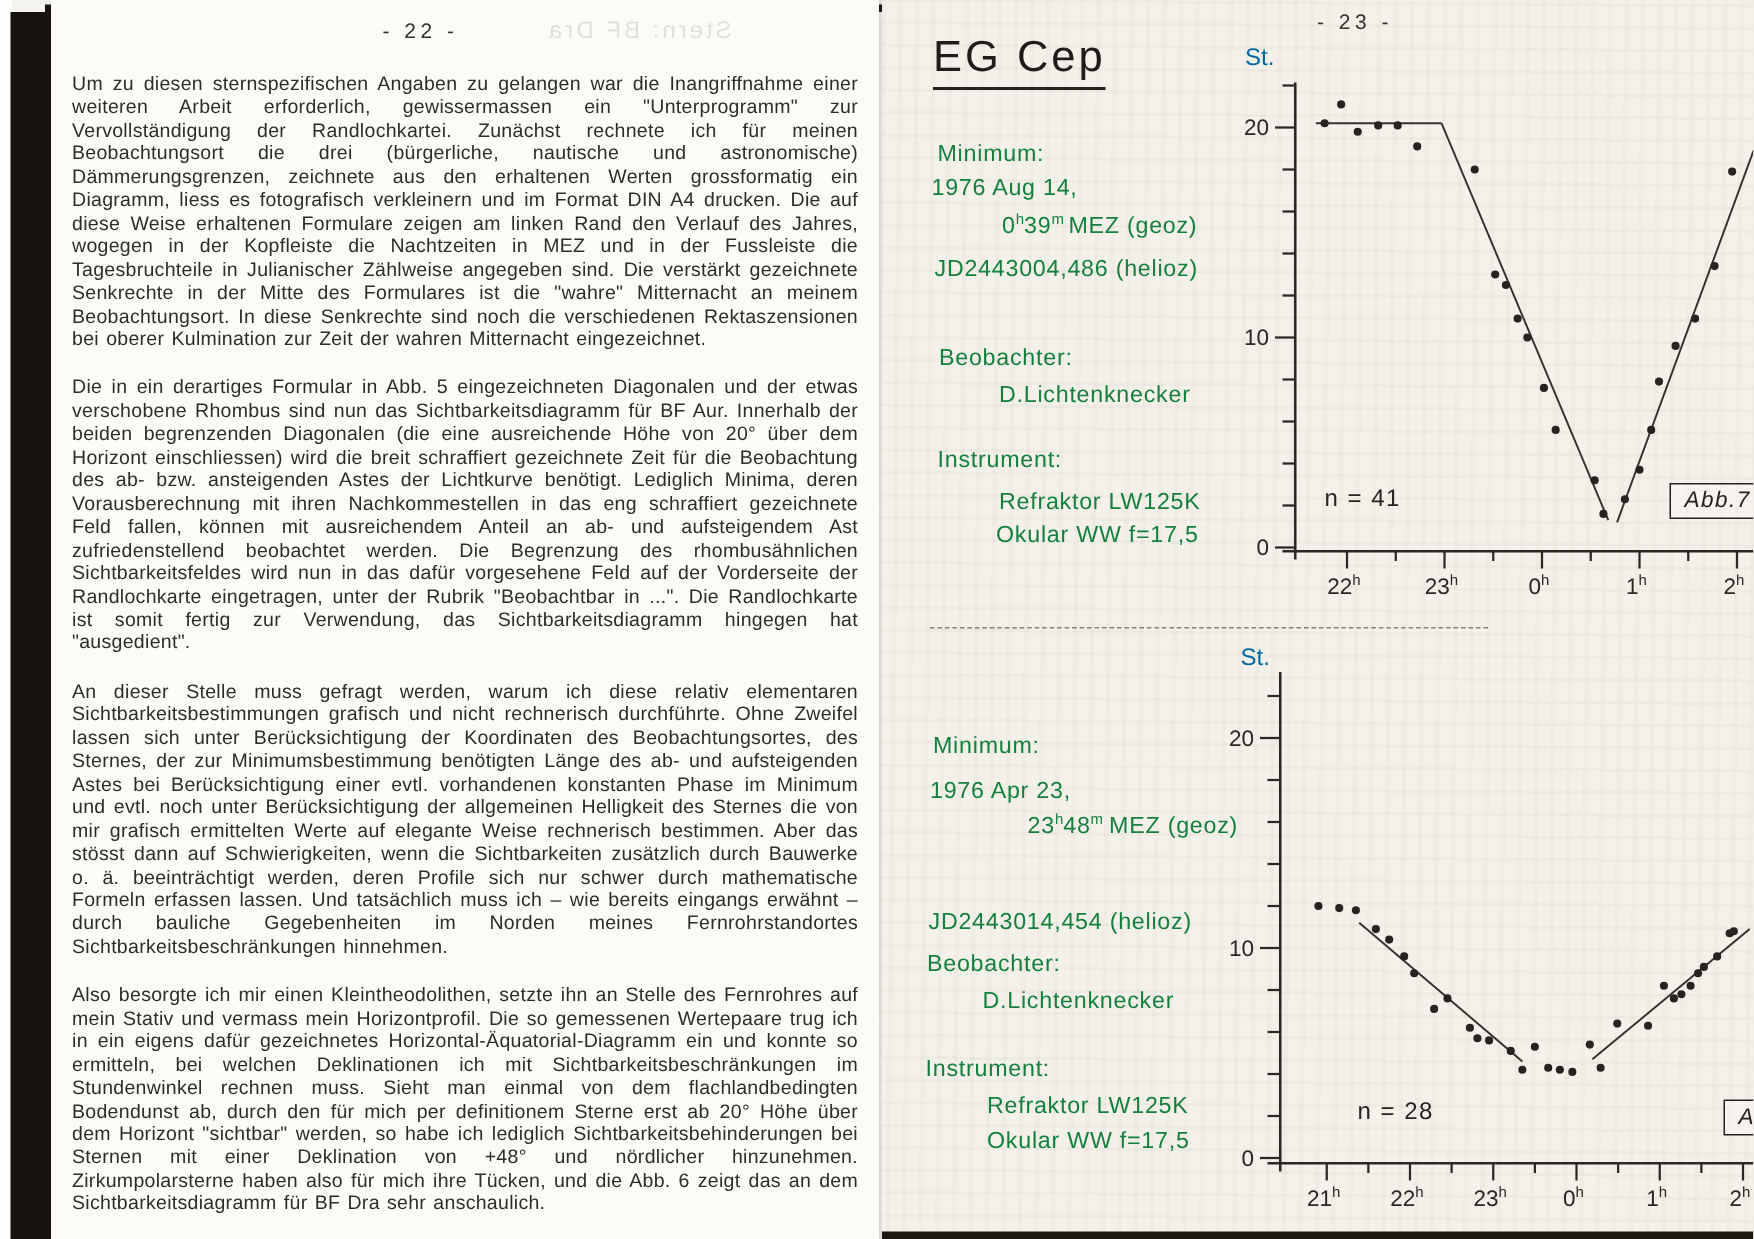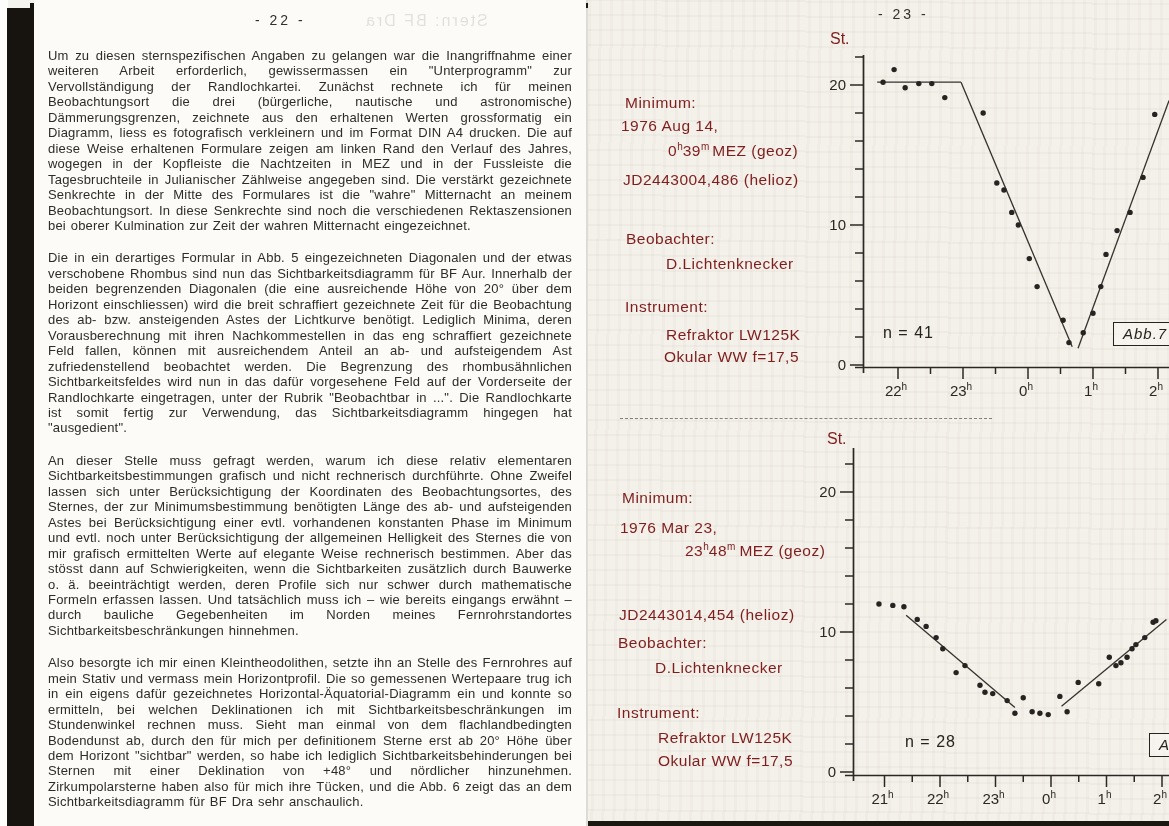--- a/index.html
+++ b/index.html
@@ -25,23 +25,23 @@
   .pageno-right{left:290px;top:6px;z-index:3;}
   
   .body{position:absolute;left:14px;top:48px;width:524px;text-align:justify;
         font-size:13px;line-height:15.45px;letter-spacing:.2px;word-spacing:1px;}
   .body p{margin:0 0 17px 0;}
   .bleed{position:absolute;left:330px;top:12px;transform:scaleX(-1);opacity:.14;
          font-size:16px;letter-spacing:2px;color:#4a463f;white-space:nowrap;}
   
   .star-title{position:absolute;font-size:29px;letter-spacing:2px;color:#201d19;
               padding-bottom:3px;border-bottom:2.5px solid #26231e;z-index:2;}
-  .info{position:absolute;font-size:15.5px;letter-spacing:.5px;color:#7f1d1d;z-index:2;white-space:nowrap;}
+  .info{position:absolute;font-size:15.5px;letter-spacing:.5px;color:#15803d;z-index:2;white-space:nowrap;}
   .info sup{font-size:10px;vertical-align:6px;letter-spacing:0;}
-  .st-label{position:absolute;font-size:16px;color:#7f1d1d;z-index:2;}
+  .st-label{position:absolute;font-size:16px;color:#0369a1;z-index:2;}
   .n-label{position:absolute;font-size:16px;letter-spacing:1px;color:#26231e;z-index:2;}
   .abb-box{position:absolute;border:1.6px solid #26231e;padding:2px 9px 3px 9px;
            font-size:15px;font-style:italic;letter-spacing:1px;color:#26231e;z-index:2;background:rgba(249,247,241,.6);}
   .divider{position:absolute;left:32px;top:418px;width:372px;border-top:1.6px dashed rgba(40,36,30,.55);z-index:2;}
   svg.chart{position:absolute;z-index:1;overflow:visible;}
   svg.chart text{font-family:"Liberation Sans",sans-serif;}
 </style>
 </head>
 <body>
 
@@ -59,20 +59,21 @@
       <p>Um zu diesen sternspezifischen Angaben zu gelangen war die Inangriffnahme einer weiteren Arbeit erforderlich, gewissermassen ein "Unterprogramm" zur Vervollständigung der Randlochkartei.  Zunächst rechnete ich für meinen Beobachtungsort die drei (bürgerliche, nautische und astronomische) Dämmerungsgrenzen, zeichnete aus den erhaltenen Werten grossformatig ein Diagramm, liess es fotografisch verkleinern und im Format DIN A4 drucken.  Die auf diese Weise erhaltenen Formulare zeigen am linken Rand den Verlauf des Jahres, wogegen in der Kopfleiste die Nachtzeiten in MEZ und in der Fussleiste die Tagesbruchteile in Julianischer Zählweise angegeben sind. Die verstärkt gezeichnete Senkrechte in der Mitte des Formulares ist die "wahre" Mitternacht an meinem Beobachtungsort.  In diese Senkrechte sind noch die verschiedenen Rektaszensionen bei oberer Kulmination zur Zeit der wahren Mitternacht eingezeichnet.</p>
       <p>Die in ein derartiges Formular in Abb. 5 eingezeichneten Diagonalen und der etwas verschobene Rhombus sind nun das Sichtbarkeitsdiagramm für BF Aur.  Innerhalb der beiden begrenzenden Diagonalen (die eine ausreichende Höhe von 20° über dem Horizont einschliessen) wird die breit schraffiert gezeichnete Zeit für die Beobachtung des ab- bzw. ansteigenden Astes der Lichtkurve benötigt.  Lediglich Minima, deren Vorausberechnung mit ihren Nachkommestellen in das eng schraffiert gezeichnete Feld fallen, können mit ausreichendem Anteil an ab- und aufsteigendem Ast zufriedenstellend beobachtet werden.  Die Begrenzung des rhombusähnlichen Sichtbarkeitsfeldes wird nun in das dafür vorgesehene Feld auf der Vorderseite der Randlochkarte eingetragen, unter der Rubrik "Beobachtbar in ...".  Die Randlochkarte ist somit fertig zur Verwendung, das Sichtbarkeitsdiagramm hingegen hat "ausgedient".</p>
       <p>An dieser Stelle muss gefragt werden, warum ich diese relativ elementaren Sichtbarkeitsbestimmungen grafisch und nicht rechnerisch durchführte.  Ohne Zweifel lassen sich unter Berücksichtigung der Koordinaten des Beobachtungsortes, des Sternes, der zur Minimumsbestimmung benötigten Länge des ab- und aufsteigenden Astes bei Berücksichtigung einer evtl. vorhandenen konstanten Phase im Minimum und evtl. noch unter Berücksichtigung der allgemeinen Helligkeit des Sternes die von mir grafisch ermittelten Werte auf elegante Weise rechnerisch bestimmen.  Aber das stösst dann auf Schwierigkeiten, wenn die Sichtbarkeiten zusätzlich durch Bauwerke o. ä.  beeinträchtigt werden, deren Profile sich nur schwer durch mathematische Formeln erfassen lassen. Und tatsächlich muss ich – wie bereits eingangs erwähnt – durch bauliche Gegebenheiten im Norden meines Fernrohrstandortes Sichtbarkeitsbeschränkungen hinnehmen.</p>
       <p>Also besorgte ich mir einen Kleintheodolithen, setzte ihn an Stelle des Fernrohres auf mein Stativ und vermass mein Horizontprofil.  Die so gemessenen Wertepaare trug ich in ein eigens dafür gezeichnetes Horizontal-Äquatorial-Diagramm ein und konnte so ermitteln, bei welchen Deklinationen ich mit Sichtbarkeitsbeschränkungen im Stundenwinkel rechnen muss. Sieht man einmal von dem flachlandbedingten Bodendunst ab, durch den für mich per definitionem Sterne erst ab 20° Höhe über dem Horizont "sichtbar" werden, so habe ich lediglich Sichtbarkeitsbehinderungen bei Sternen mit einer Deklination von +48° und nördlicher hinzunehmen.  Zirkumpolarsterne haben also für mich ihre Tücken, und die Abb. 6 zeigt das an dem Sichtbarkeitsdiagramm für BF Dra sehr anschaulich.</p>
     </div>
   </div>
 
   <div class="page page-right">
     <div class="pageno pageno-right">- 23 -</div>
 
+    <div class="star-title" style="left:34px;top:22px;">EG Cep</div>
     <div class="info" style="left:37px;top:94px;">Minimum:</div>
     <div class="info" style="left:33px;top:117px;">1976 Aug 14,</div>
     <div class="info" style="left:80px;top:141px;"><span>0</span><sup>h</sup><span>39</span><sup>m</sup><span style="margin-left:3px;">MEZ (geoz)</span></div>
     <div class="info" style="left:35px;top:171px;">JD2443004,486 (helioz)</div>
     <div class="info" style="left:38px;top:230px;">Beobachter:</div>
     <div class="info" style="left:78px;top:255px;">D.Lichtenknecker</div>
     <div class="info" style="left:37px;top:298px;">Instrument:</div>
     <div class="info" style="left:78px;top:326px;">Refraktor LW125K</div>
     <div class="info" style="left:76px;top:348px;">Okular WW f=17,5</div>
     <div class="st-label" style="left:242px;top:30px;">St.</div>
@@ -134,21 +135,21 @@
         <circle cx="291" cy="239.39999999999998" r="2.7" fill="#262320"></circle>
         <circle cx="302.05" cy="215.6" r="2.7" fill="#262320"></circle>
         <circle cx="315.05" cy="197.4" r="2.7" fill="#262320"></circle>
         <circle cx="328.05" cy="162.4" r="2.7" fill="#262320"></circle>
         <circle cx="339.75" cy="99.40000000000003" r="2.7" fill="#262320"></circle>
       </svg>
 
     <div class="divider"></div>
 
     <div class="info" style="left:34px;top:489px;">Minimum:</div>
-    <div class="info" style="left:32px;top:519px;">1976 Mar 23,</div>
+    <div class="info" style="left:32px;top:519px;">1976 Apr 23,</div>
     <div class="info" style="left:97px;top:541px;"><span>23</span><sup>h</sup><span>48</span><sup>m</sup><span style="margin-left:4px;">MEZ (geoz)</span></div>
     <div class="info" style="left:31px;top:606px;">JD2443014,454 (helioz)</div>
     <div class="info" style="left:30px;top:634px;">Beobachter:</div>
     <div class="info" style="left:67px;top:659px;">D.Lichtenknecker</div>
     <div class="info" style="left:29px;top:704px;">Instrument:</div>
     <div class="info" style="left:70px;top:729px;">Refraktor LW125K</div>
     <div class="info" style="left:70px;top:752px;">Okular WW f=17,5</div>
     <div class="st-label" style="left:239px;top:430px;">St.</div>
     <div class="n-label" style="left:295px;top:733px;margin-left:22px;">n = 28</div>
     <div class="abb-box" style="left:517px;top:733px;margin-left:44px;">Abb.8</div>

